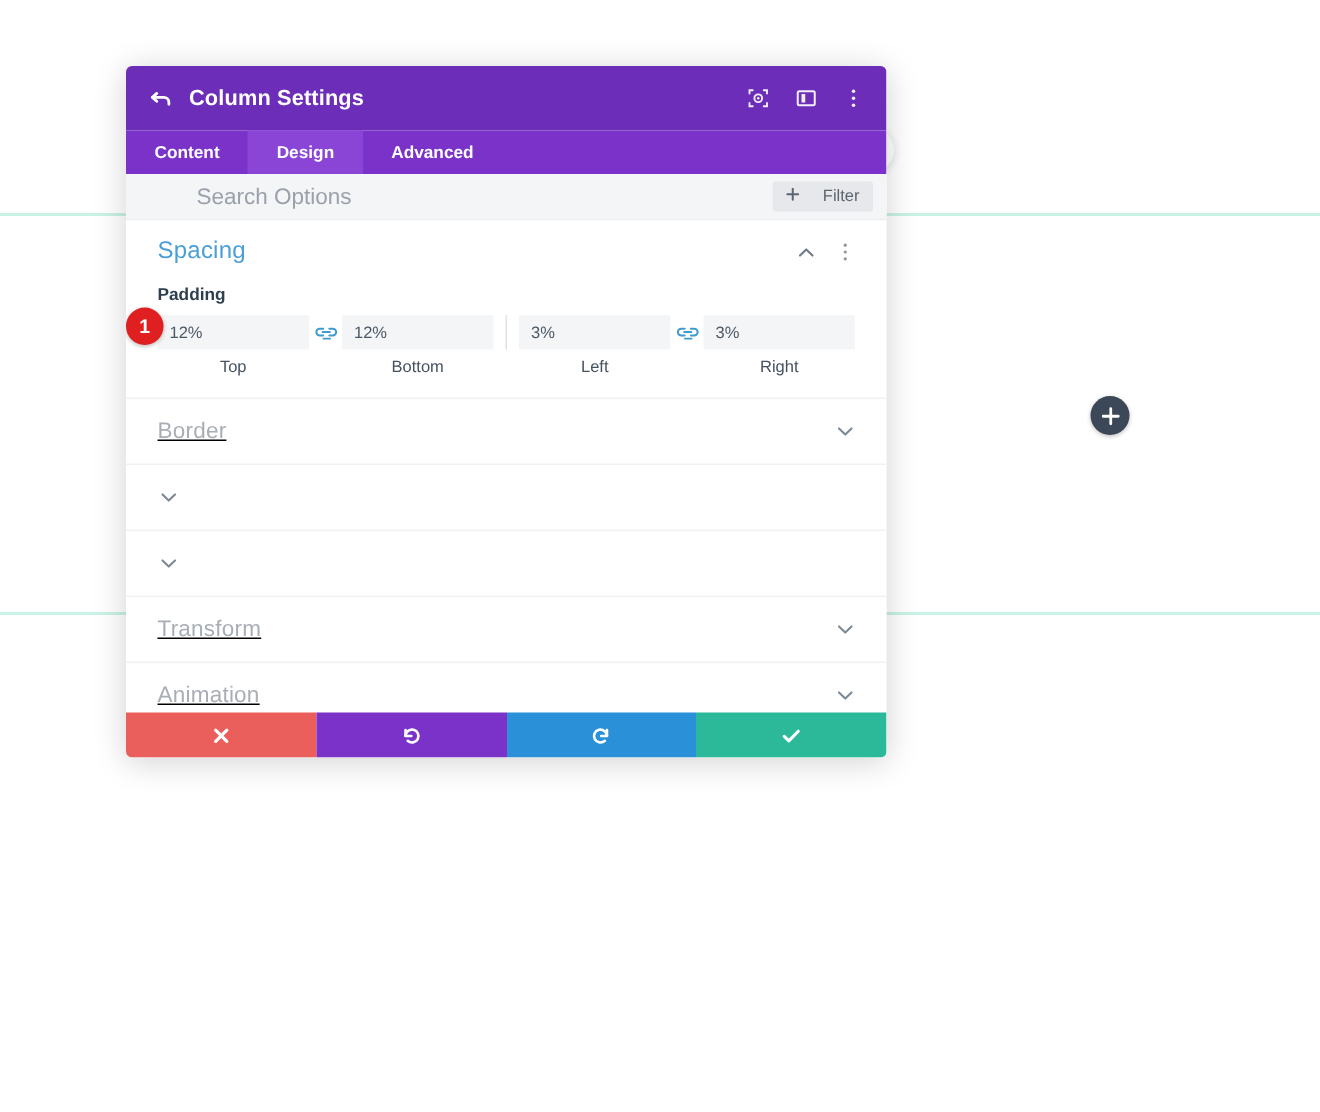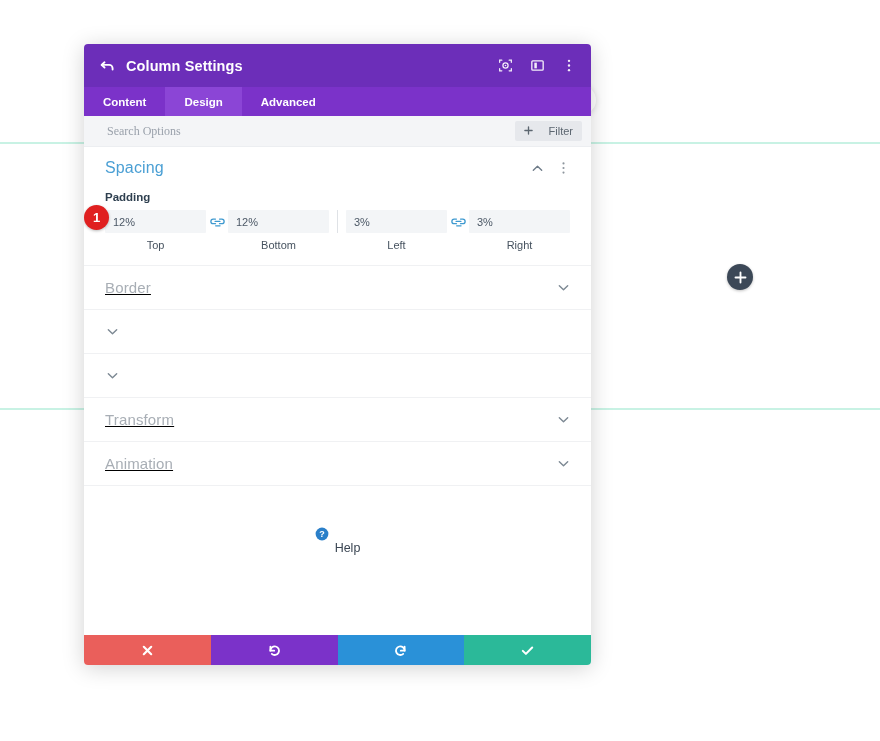--- a/index.html
+++ b/index.html
@@ -61,21 +61,21 @@
     justify-content: center;
   }
   .globe-badge svg { display: block; opacity: .45; }
 
   
   #modal {
     position: absolute;
     left: 84px;
     top: 44px;
     width: 507px;
-    height: 621px;
+    height: 461px;
     background: #ffffff;
     border-radius: 4px;
     box-shadow: 0 3px 22px rgba(0,0,0,.18);
     overflow: hidden;
     display: flex;
     flex-direction: column;
   }
 
   
   .modal-header {
@@ -147,23 +147,24 @@
     display: flex;
     align-items: center;
     padding: 0 9px 0 21px;
     flex: 0 0 auto;
   }
   .search-input {
     flex: 1 1 auto;
     border: none;
     background: transparent;
     outline: none;
-    font-family: Liberation Serif, serif;
-    font-size: 12px;
+    font-family: Liberation Sans, sans-serif;
+    font-size: 15px;
     color: #4a5461;
+    margin-left: 24px;
   }
   .search-input::placeholder { color: #9aa1ab; }
   .filter-btn {
     display: flex;
     align-items: center;
     gap: 16px;
     background: #e6e8ec;
     color: #5c6670;
     font-size: 11px;
     padding: 4px 9px;

